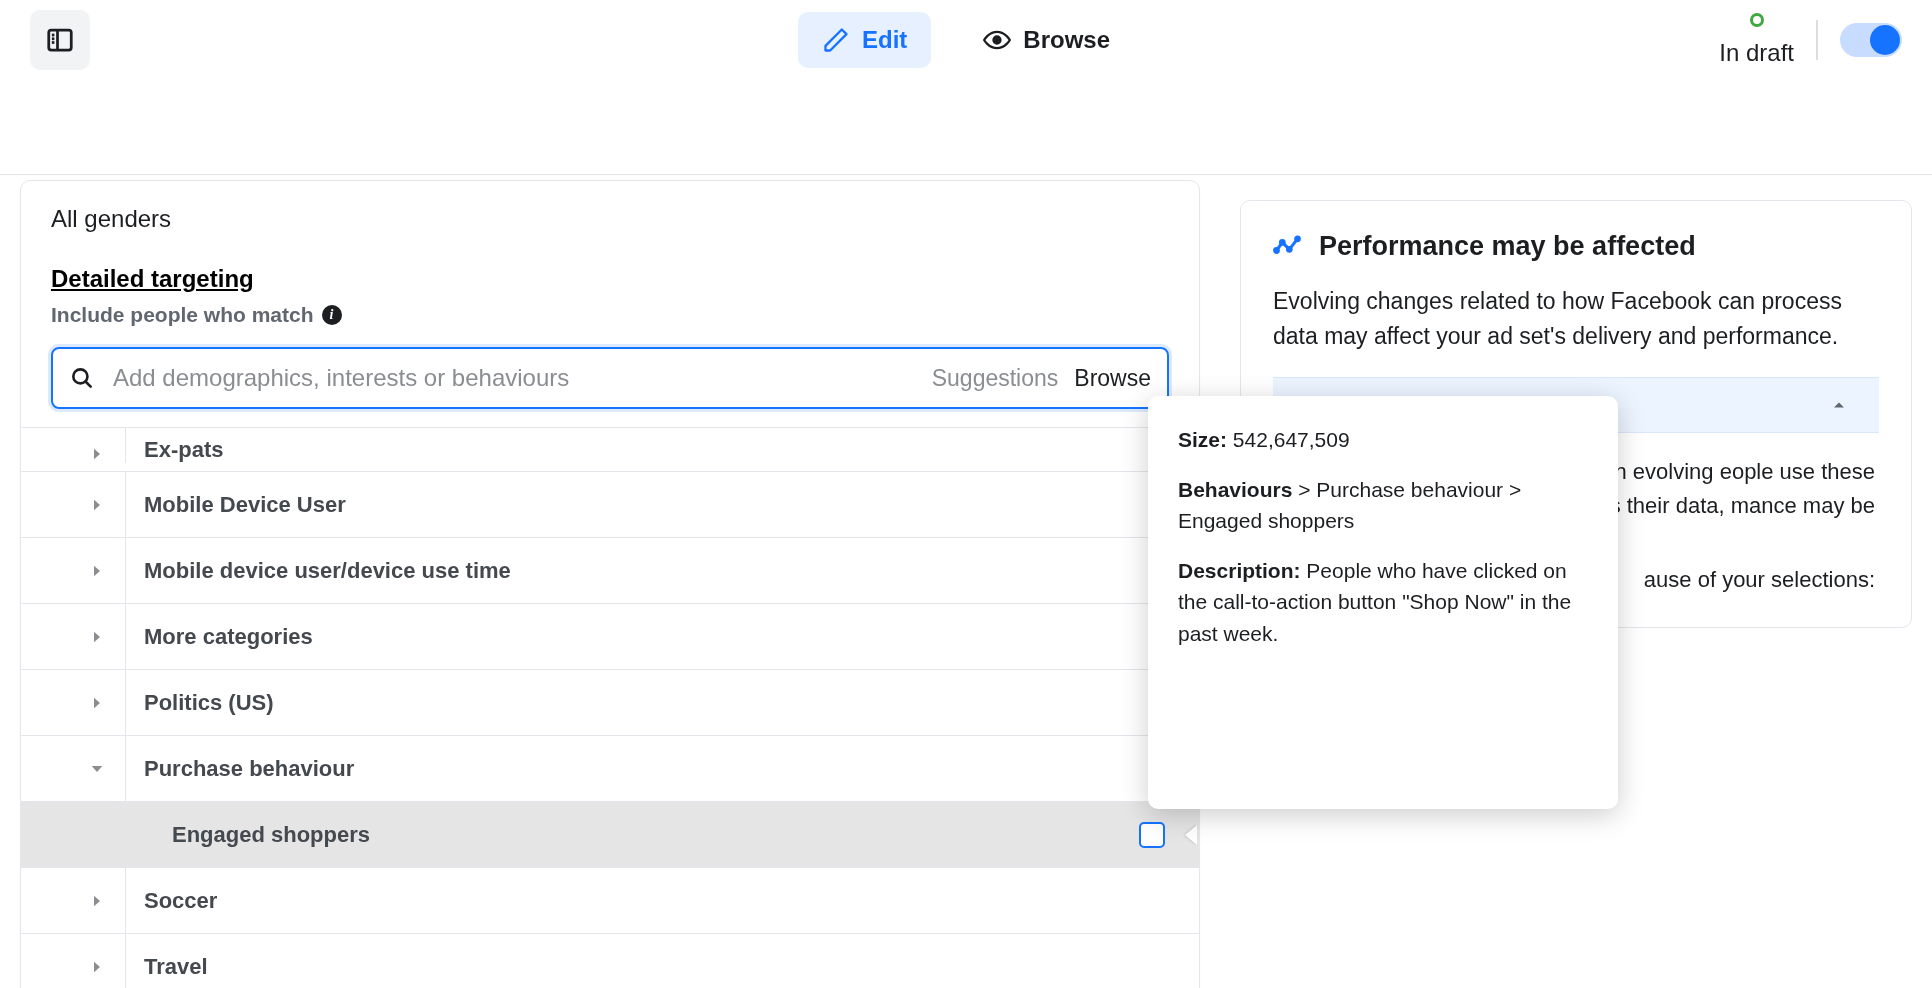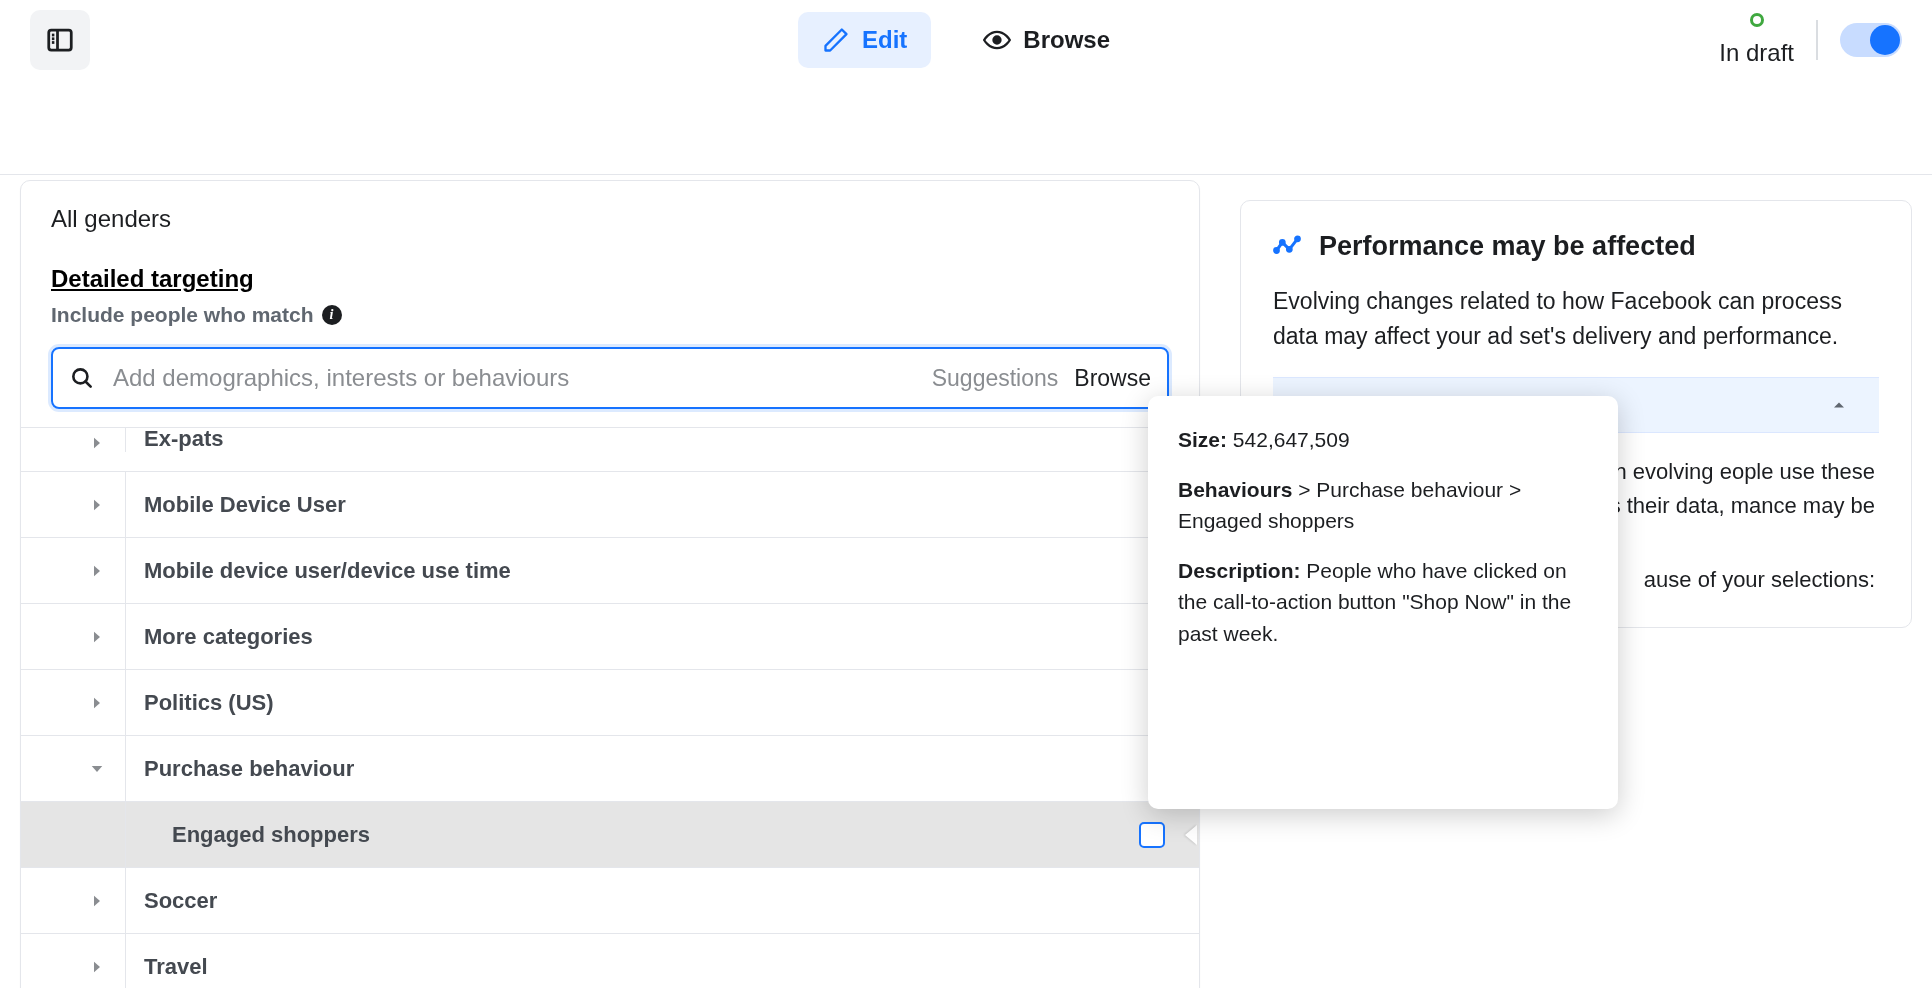--- a/index.html
+++ b/index.html
@@ -40,21 +40,21 @@
   .search-row { margin: 20px 30px 0 30px; display: flex; align-items: center; border: 2px solid #1673ff; border-radius: 8px; height: 62px; padding: 0 16px; box-shadow: 0 0 0 3px rgba(22,115,255,0.15); }
   .search-row svg { width: 26px; height: 26px; stroke: #1c1e21; flex-shrink: 0; }
   .search-input { flex: 1; border: none; outline: none; font-size: 24px; padding-left: 18px; color: #1c1e21; }
   .search-input::placeholder { color: #8a8d91; }
   .link-muted { font-size: 23px; color: #8a8d91; margin-right: 16px; }
   .link-strong { font-size: 23px; color: #1c1e21; font-weight: 400; }
 
   
   .tree { border-top: 1px solid #e4e6eb; margin-top: 18px; }
   .tree-row { display: flex; align-items: center; height: 66px; border-bottom: 1px solid #e4e6eb; padding-left: 48px; position: relative; }
-  .tree-row.cutoff-top { height: 44px; align-items: flex-end; padding-bottom: 19px; }
+  .tree-row.cutoff-top { height: 44px; align-items: flex-end; padding-bottom: 8px; }
   .tree-caret { width: 56px; display: flex; justify-content: center; color: #606770; }
   .tree-caret svg { width: 18px; height: 18px; }
   .tree-vbar { width: 1px; align-self: stretch; background: #e4e6eb; }
   .tree-label { padding-left: 18px; font-size: 22px; font-weight: 700; color: #444950; }
   .tree-row.expanded .tree-caret svg { transform: rotate(90deg); fill:#8a8d91; }
   .tree-row.child { background: #e5e5e5; }
   .tree-row.child .tree-label { padding-left: 46px; font-weight: 700; }
   .tree-row.child .tree-caret { visibility: hidden; }
   .tree-checkbox { position: absolute; right: 34px; width: 26px; height: 26px; border: 2.5px solid #1673ff; border-radius: 5px; background: #fff; }
   .tree-row.child::after { content: ""; position: absolute; right: 2px; top: 50%; transform: translateY(-50%); width: 0; height: 0; border-top: 10px solid transparent; border-bottom: 10px solid transparent; border-right: 12px solid #fff; filter: drop-shadow(-1px 0 1px rgba(0,0,0,.15)); }

